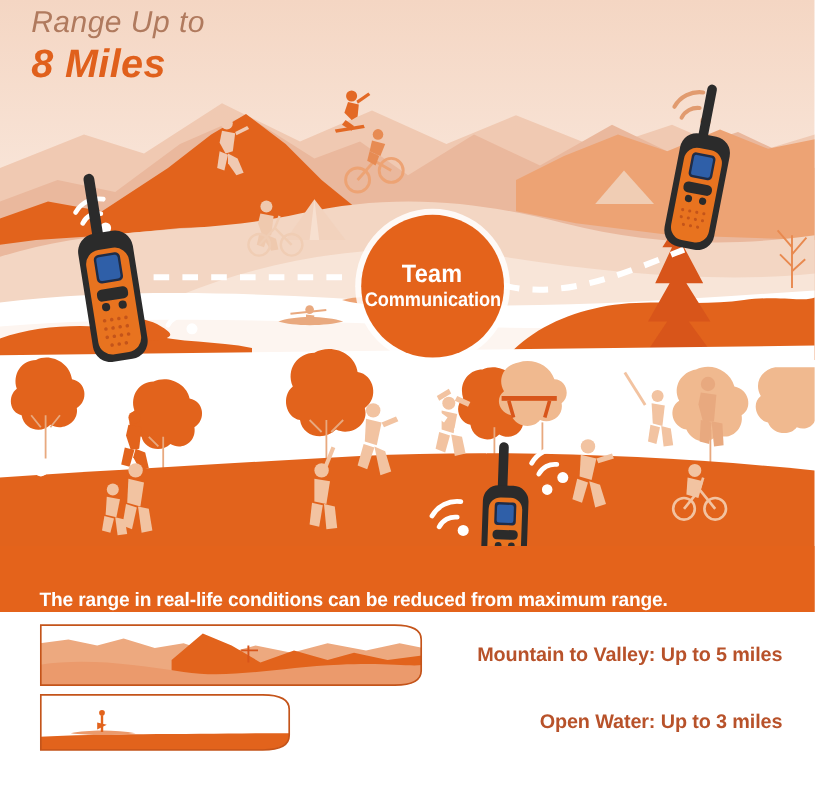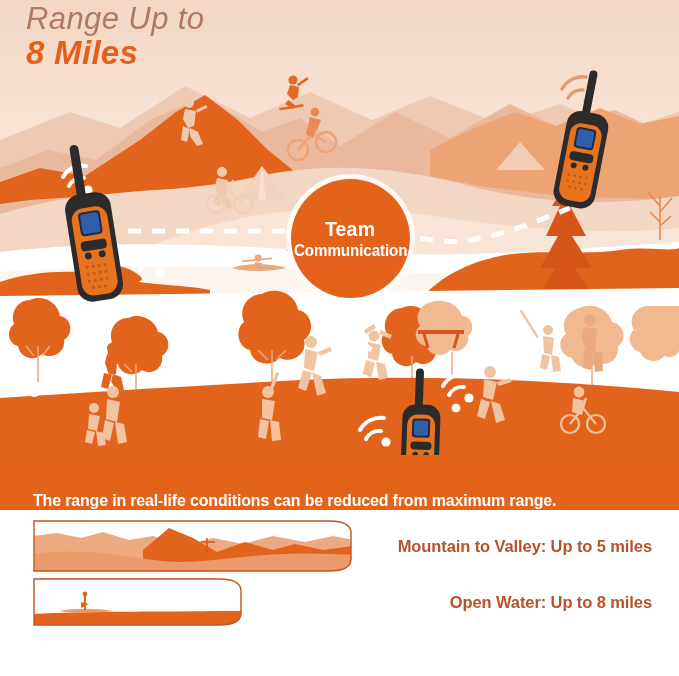--- a/index.html
+++ b/index.html
@@ -6,27 +6,27 @@
   body{width:679px;height:676px;overflow:hidden;
        font-family:"Liberation Sans","DejaVu Sans",sans-serif;}
   #root{position:relative;width:679px;height:676px;overflow:hidden;background:#fff;}
 
   
   .scene{position:absolute;left:0;top:0;width:679px;height:510px;overflow:hidden;}
   .scene-svg{position:absolute;left:0;top:0;}
 
   
   .headline{position:absolute;left:26px;top:4px;z-index:40;}
-  .headline .l1{font-style:italic;font-size:31px;color:#b07a5e;
+  .headline .l1{font-style:italic;font-size:25px;color:#b07a5e;
       letter-spacing:.4px;line-height:30px;font-weight:400;}
   .headline .l2{font-style:italic;font-size:33px;color:#e0601c;
       font-weight:700;line-height:38px;letter-spacing:.3px;}
 
   
-  .badge{position:absolute;left:291px;top:179px;width:119px;height:119px;
+  .badge{position:absolute;left:301px;top:179px;width:119px;height:119px;
       border-radius:50%;background:#e4631b;z-index:35;
       display:flex;flex-direction:column;align-items:center;justify-content:center;
       box-shadow:0 0 0 5px rgba(255,255,255,.85);}
   .badge .t1{color:#fff;font-weight:700;font-size:21px;line-height:22px;
       letter-spacing:.2px;transform:scaleX(.93);}
   .badge .t2{color:#fff;font-weight:700;font-size:16.5px;line-height:20px;
       letter-spacing:-.1px;transform:scaleX(.92);}
 
   
   .banner{position:absolute;left:0;top:455px;width:679px;height:55px;
@@ -452,17 +452,17 @@
         <g clip-path="url(#c2)">
           <rect x="0" y="0" width="230" height="48" fill="#ffffff"></rect>
           <path d="M0,36 C50,33 120,34 180,33 L230,33 L230,48 L0,48 Z" fill="#e2631c"></path>
           <path d="M26,33 C40,30 64,30 80,33 C64,35 40,35 26,33 Z" fill="#eb9a6c"></path>
           <rect x="51" y="18" width="2" height="14" fill="#e2631c"></rect>
           <path d="M48,24 l8,2 l-8,4 Z" fill="#e2631c"></path>
           <circle cx="52" cy="16" r="2.4" fill="#e2631c"></circle>
         </g>
         <path d="M1,1 L186,1 Q208,1 208,13 L208,35 Q208,47 186,47 L1,47 Z" fill="none" stroke="#c4541a" stroke-width="1.4"></path>
       </svg>
-      <div class="rowlabel">Open Water: Up to 8 miles</div>
+      <div class="rowlabel">Open Water: Up to 3 miles</div>
     </div>
 
   </div>
 </div>
 
 </body></html>

